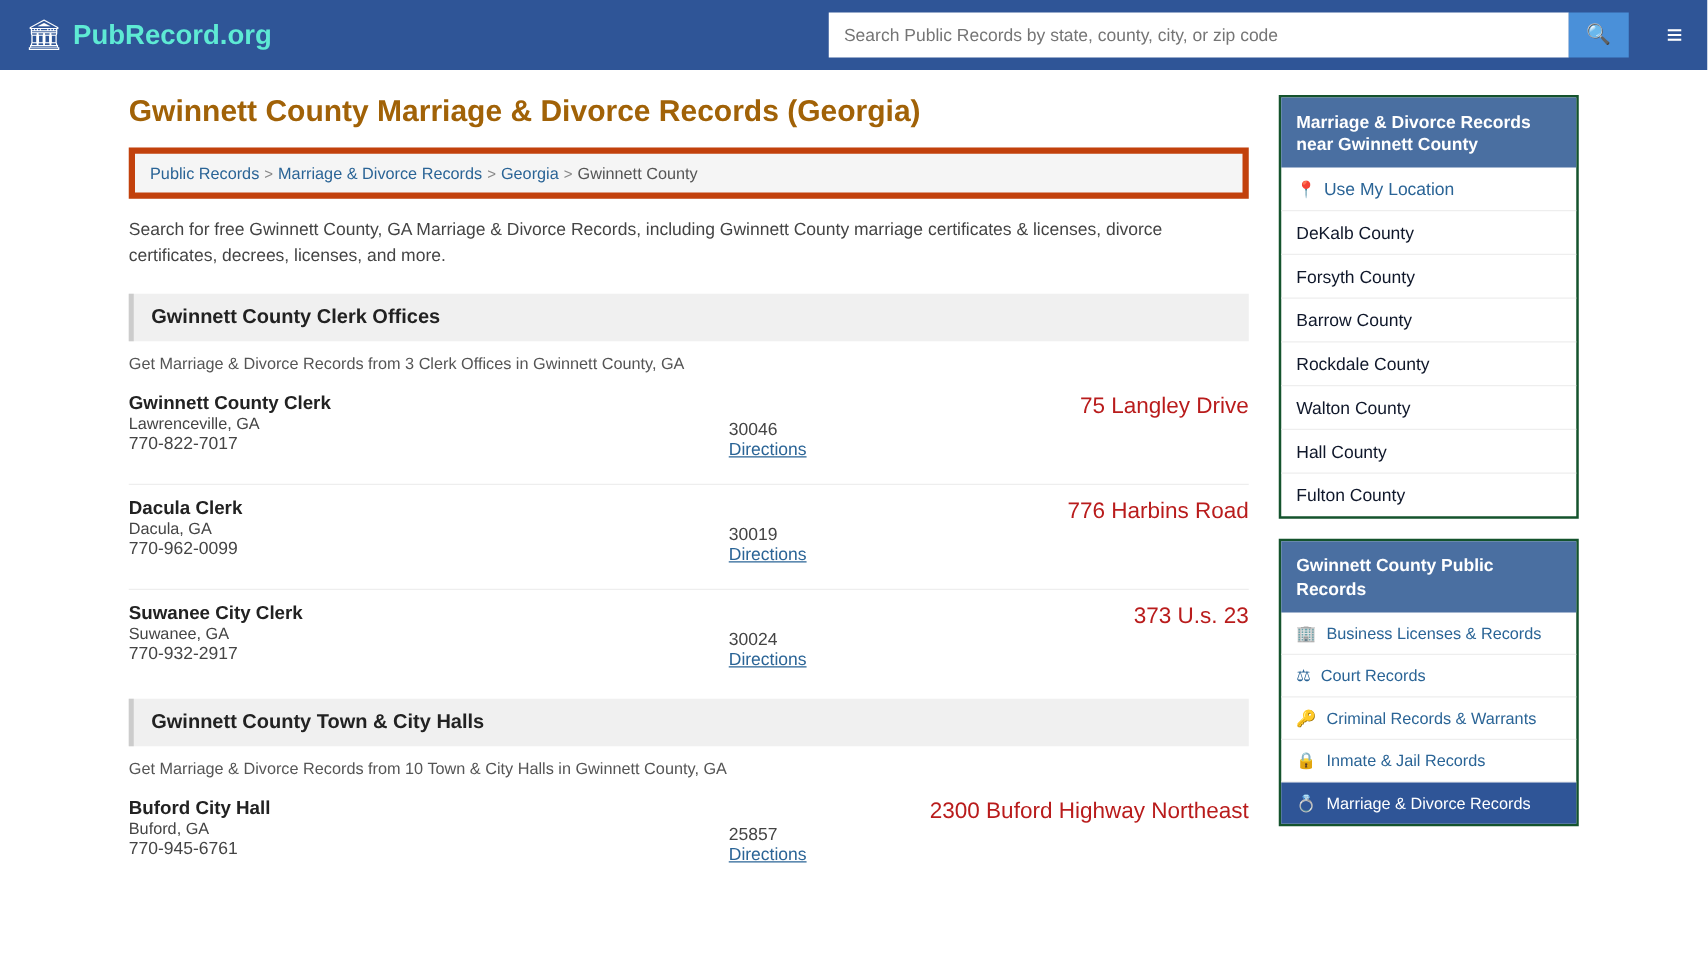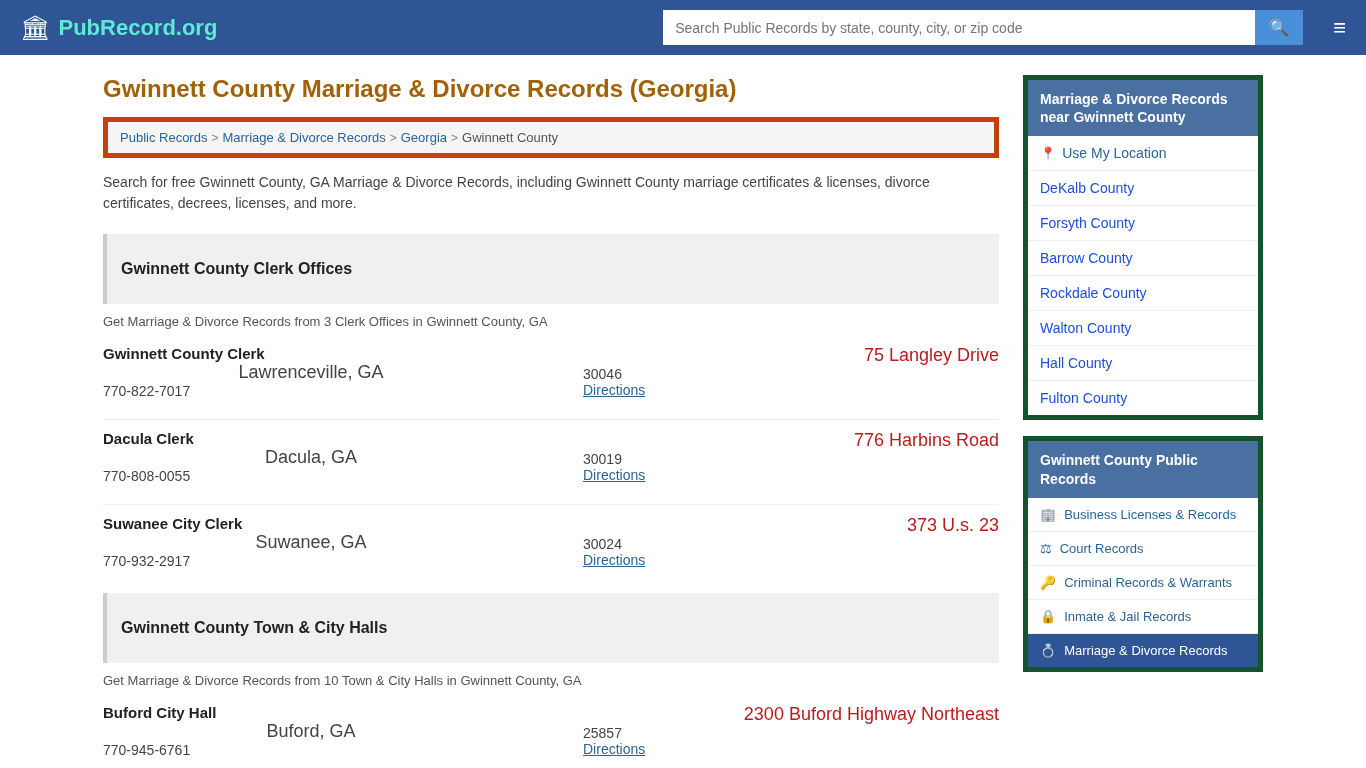--- a/index.html
+++ b/index.html
@@ -94,21 +94,21 @@
       font-size: 14px;
       color: #444;
       margin-bottom: 20px;
       line-height: 1.5;
     }
 
     
     .section-header {
       background: #f0f0f0;
       border-left: 4px solid #ccc;
-      padding: 26px 14px;
+      padding: 10px 14px;
       font-size: 16px;
       font-weight: bold;
       color: #222;
       margin-bottom: 10px;
     }
 
     
     .section-desc {
       font-size: 13px;
       color: #555;
@@ -121,51 +121,51 @@
       display: grid;
       grid-template-columns: 1fr 1fr;
       gap: 2px 64px;
     }
     .office-name {
       font-weight: bold;
       font-size: 15px;
       color: #222;
     }
     .office-address-street { color: #b91c1c; font-size: 18px; text-align: right; }
-    .office-city { color: #444; font-size: 18px; text-align: center; }
+    .office-city { color: #444; font-size: 13px; }
     .office-zip { color: #444; font-size: 14px; }
     .office-phone { color: #444; font-size: 14px; }
     .office-directions a {
       color: #2a6496;
       text-decoration: underline;
       font-size: 14px;
       cursor: pointer;
     }
 
     .section-block { margin-bottom: 24px; }
 
     
     .sidebar-card {
-      border: 5px solid #14532d;
+      border: 2px solid #14532d;
       margin-bottom: 16px;
       font-size: 14px;
     }
     .sidebar-card-header {
       background: #4a6fa1;
       color: #fff;
       padding: 10px 12px;
       font-weight: bold;
       font-size: 14px;
       line-height: 1.3;
     }
     .sidebar-card-body { padding: 0; }
     .sidebar-item {
       padding: 9px 12px;
       border-bottom: 1px solid #eee;
-      color: #1d4ed8;
+      color: #0f172a;
       cursor: pointer;
       display: flex;
       align-items: center;
       gap: 6px;
     }
     .sidebar-item:last-child { border-bottom: none; }
     .sidebar-item.location {
       color: #2a6496;
       display: flex;
       align-items: center;
@@ -245,21 +245,21 @@
           <div class="office-directions"><a href="#">Directions</a></div>
         </div>
       </div>
 
       <hr class="entry-divider">
 
       <div class="office-entry">
         <div>
           <div class="office-name">Dacula Clerk</div>
           <div class="office-city">Dacula, GA</div>
-          <div class="office-phone">770-808-0055</div>
+          <div class="office-phone">770-962-0099</div>
         </div>
         <div>
           <div class="office-address-street">776 Harbins Road</div>
           <div class="office-zip">30019</div>
           <div class="office-directions"><a href="#">Directions</a></div>
         </div>
       </div>
 
       <hr class="entry-divider">
 

